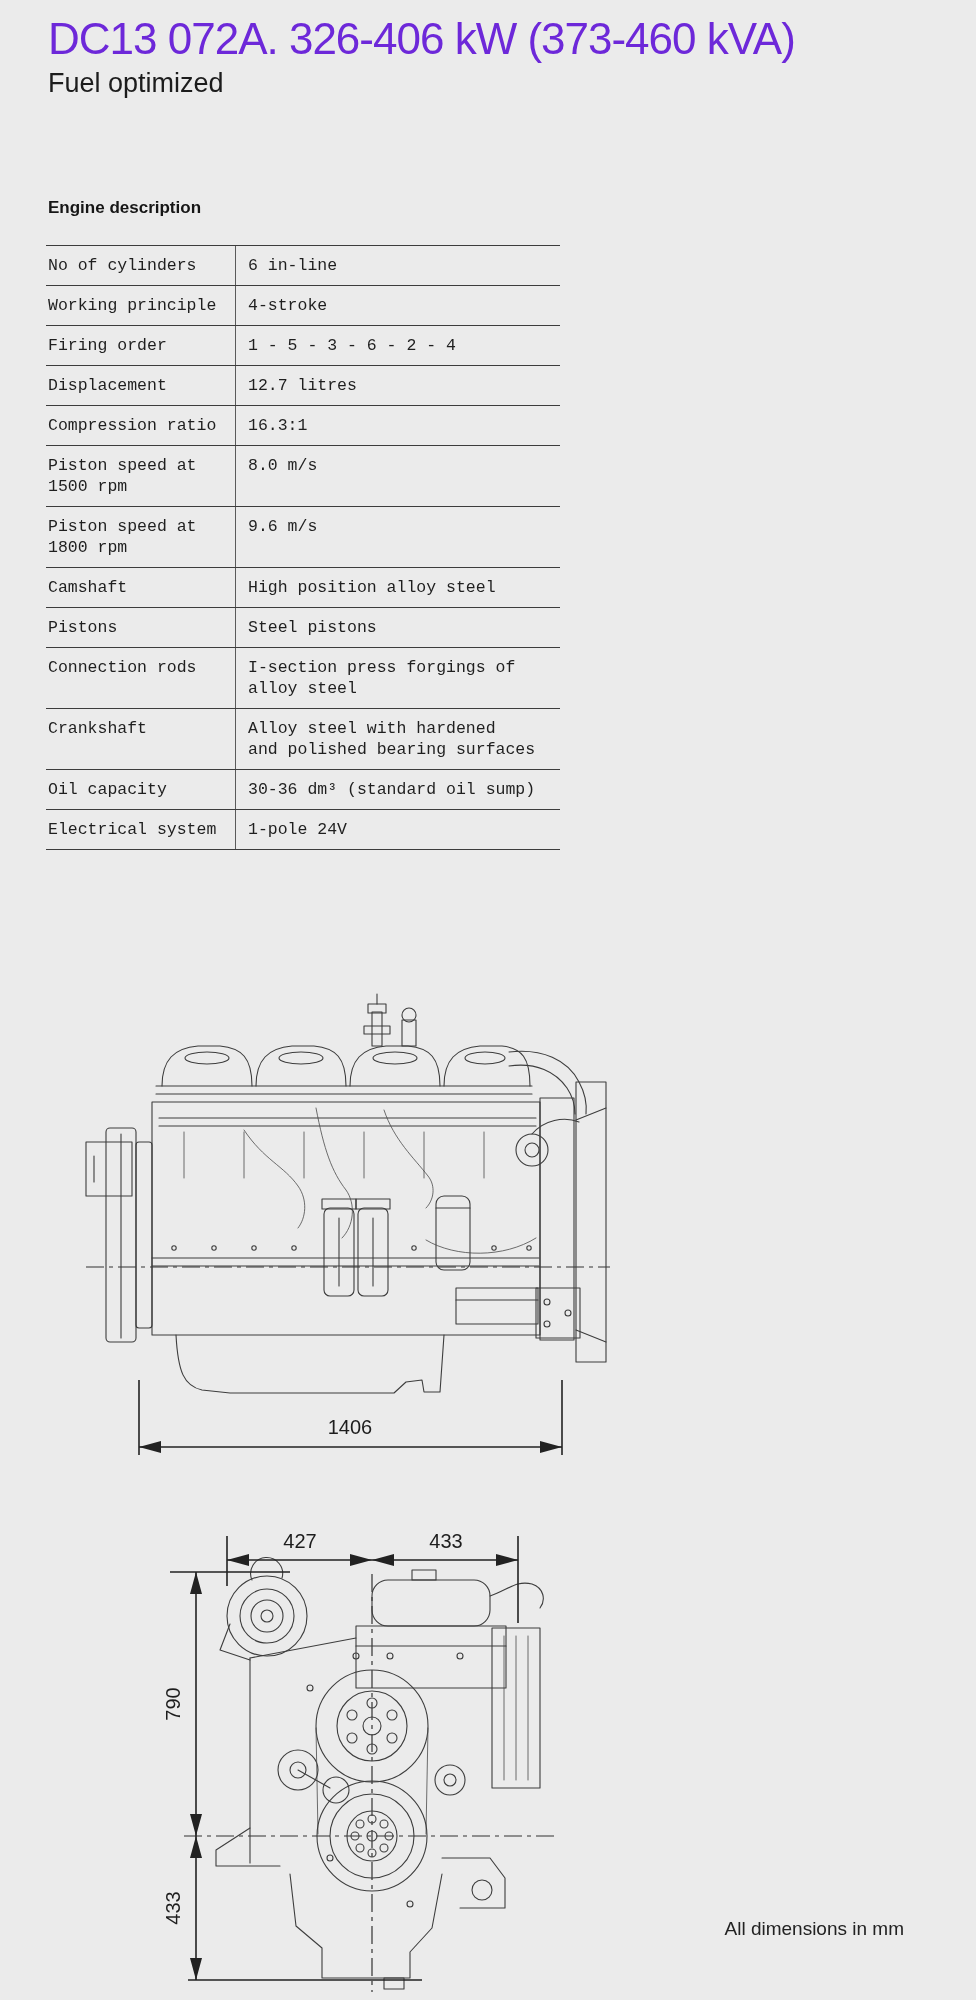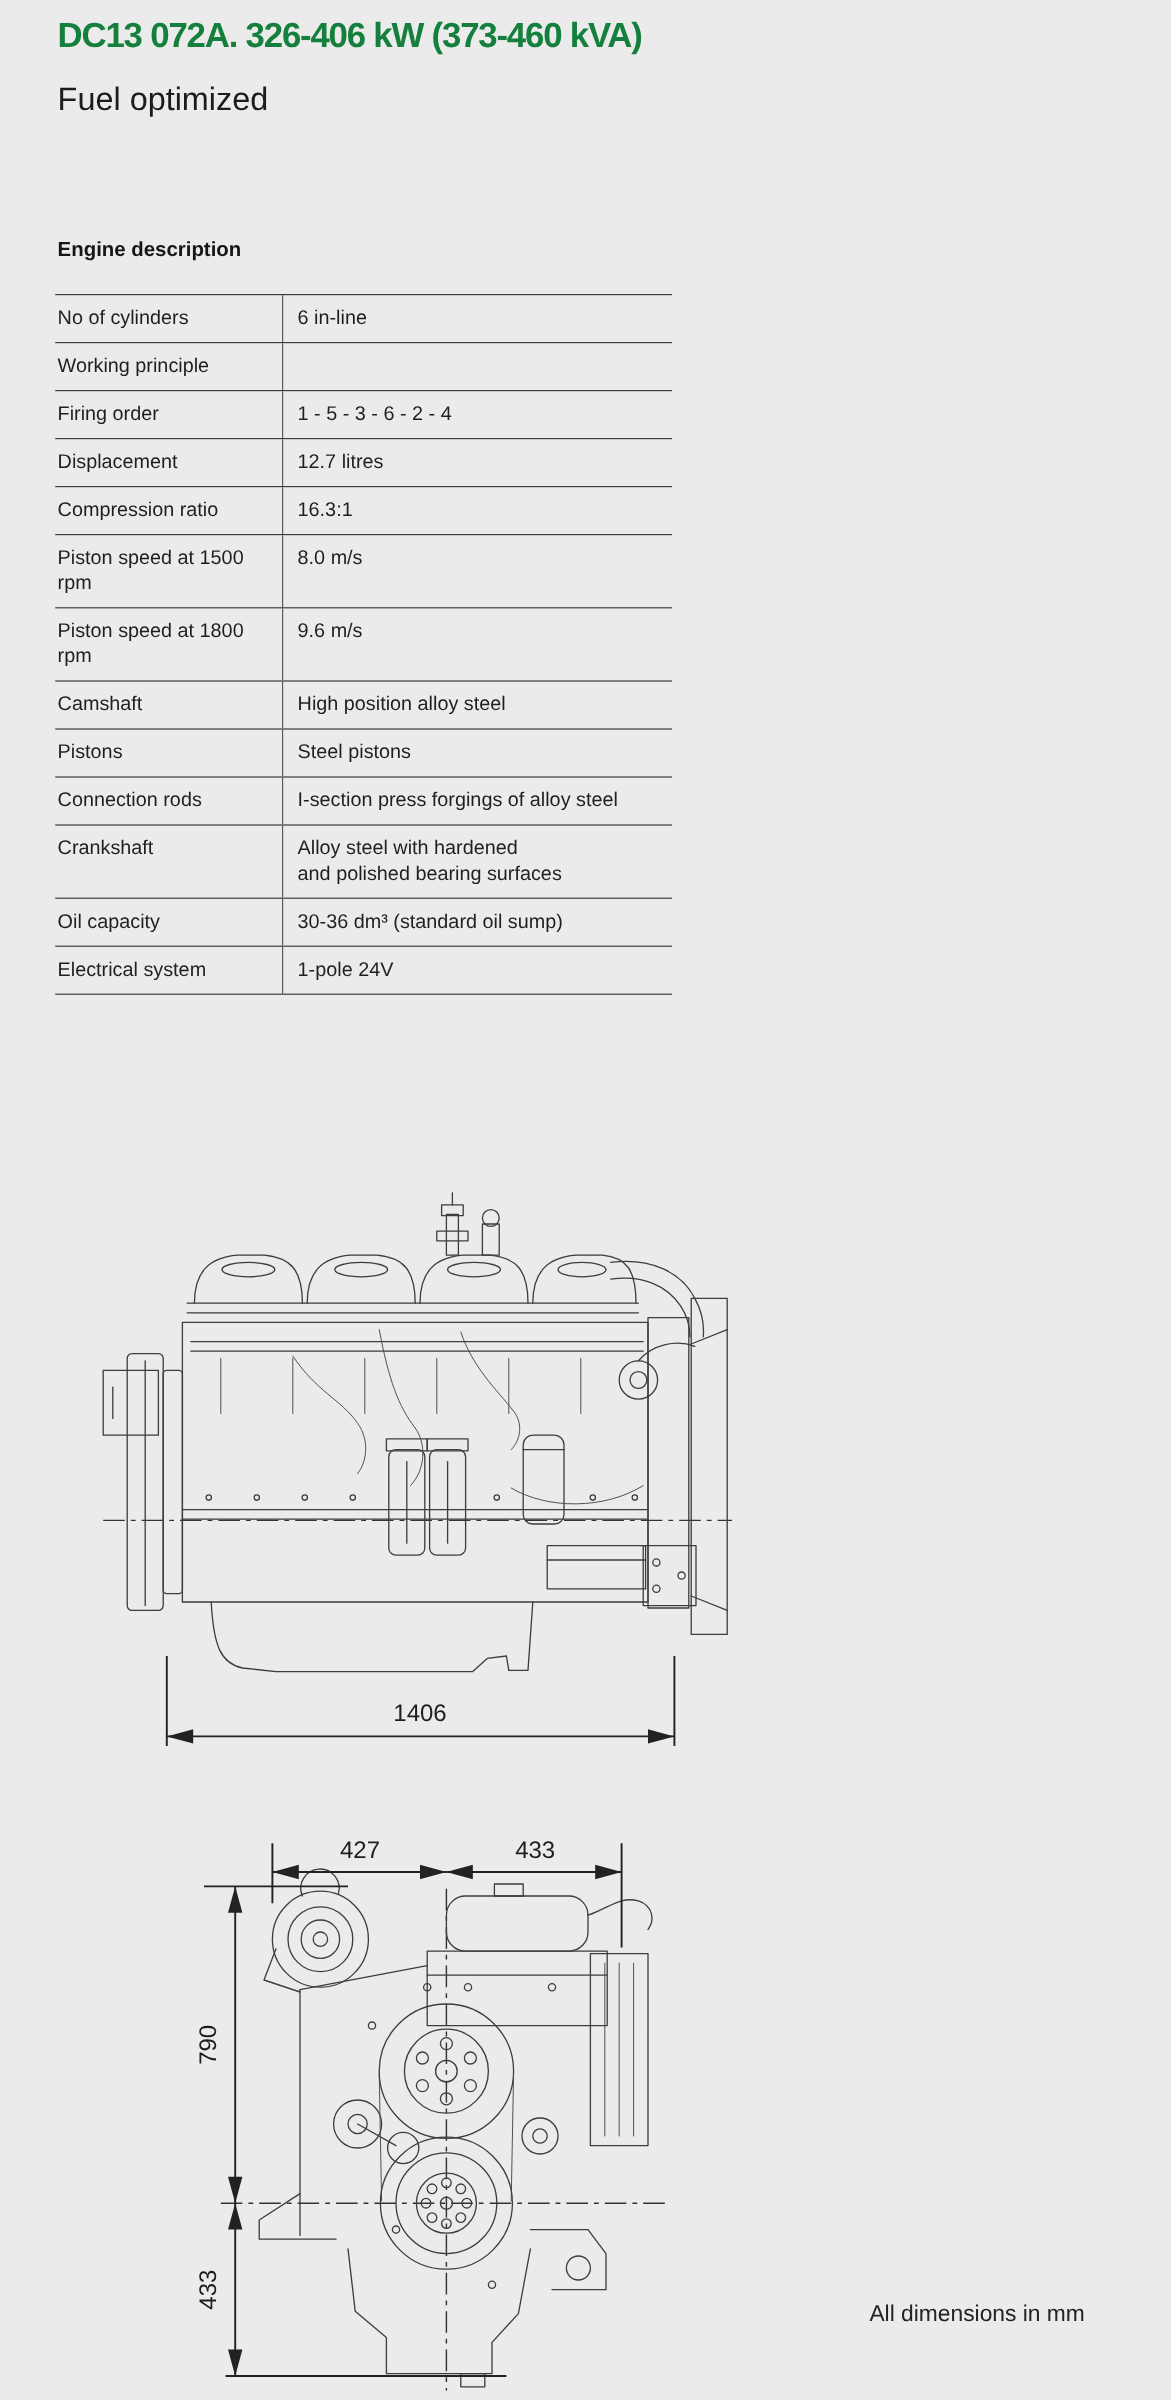--- a/index.html
+++ b/index.html
@@ -5,36 +5,36 @@
   html,body{margin:0;padding:0;}
   body{
     width:976px;height:2000px;position:relative;
     background:#ebebeb;
     font-family:"Liberation Sans",sans-serif;
     color:#1c1c1c;
     overflow:hidden;
   }
   .title{
     position:absolute;left:48px;top:14px;width:900px;
-    font-size:29px;font-weight:700;letter-spacing:-1px;color:#15803d;
+    font-size:44px;font-weight:400;letter-spacing:-1px;color:#6d28d9;
   }
   .subtitle{
     position:absolute;left:48px;top:68px;
     font-size:27px;font-weight:400;color:#1c1c1c;
   }
   .tbl-heading{
     position:absolute;left:48px;top:198px;
     font-size:17px;font-weight:700;color:#161616;
   }
   .spec-table{
     position:absolute;left:46px;top:245px;width:514px;
     border-bottom:1.5px solid #3c3c3c;
     font-size:16.5px;color:#1f1f1f;
   }
-  .trow{display:flex;border-top:1.5px solid #3c3c3c;}
+  .trow{display:flex;border-top:1.5px solid #3c3c3c;font-family:Liberation Mono, monospace;}
   .tlabel{
     flex:0 0 190px;box-sizing:border-box;
     border-right:1px solid #5a5a5a;
     padding:9px 6px 9px 2px;line-height:21px;
   }
   .tvalue{
     flex:1;padding:9px 0 9px 12px;line-height:21px;
     white-space:pre-line;
   }
   .drawing{position:absolute;}
@@ -61,20 +61,21 @@
 
 <div class="tbl-heading">Engine description</div>
 
 <div class="spec-table">
   <div class="trow">
     <div class="tlabel">No of cylinders</div>
     <div class="tvalue">6 in-line</div>
   </div>
   <div class="trow">
     <div class="tlabel">Working principle</div>
+    <div class="tvalue">4-stroke</div>
   </div>
   <div class="trow">
     <div class="tlabel">Firing order</div>
     <div class="tvalue">1 - 5 - 3 - 6 - 2 - 4</div>
   </div>
   <div class="trow">
     <div class="tlabel">Displacement</div>
     <div class="tvalue">12.7 litres</div>
   </div>
   <div class="trow">

